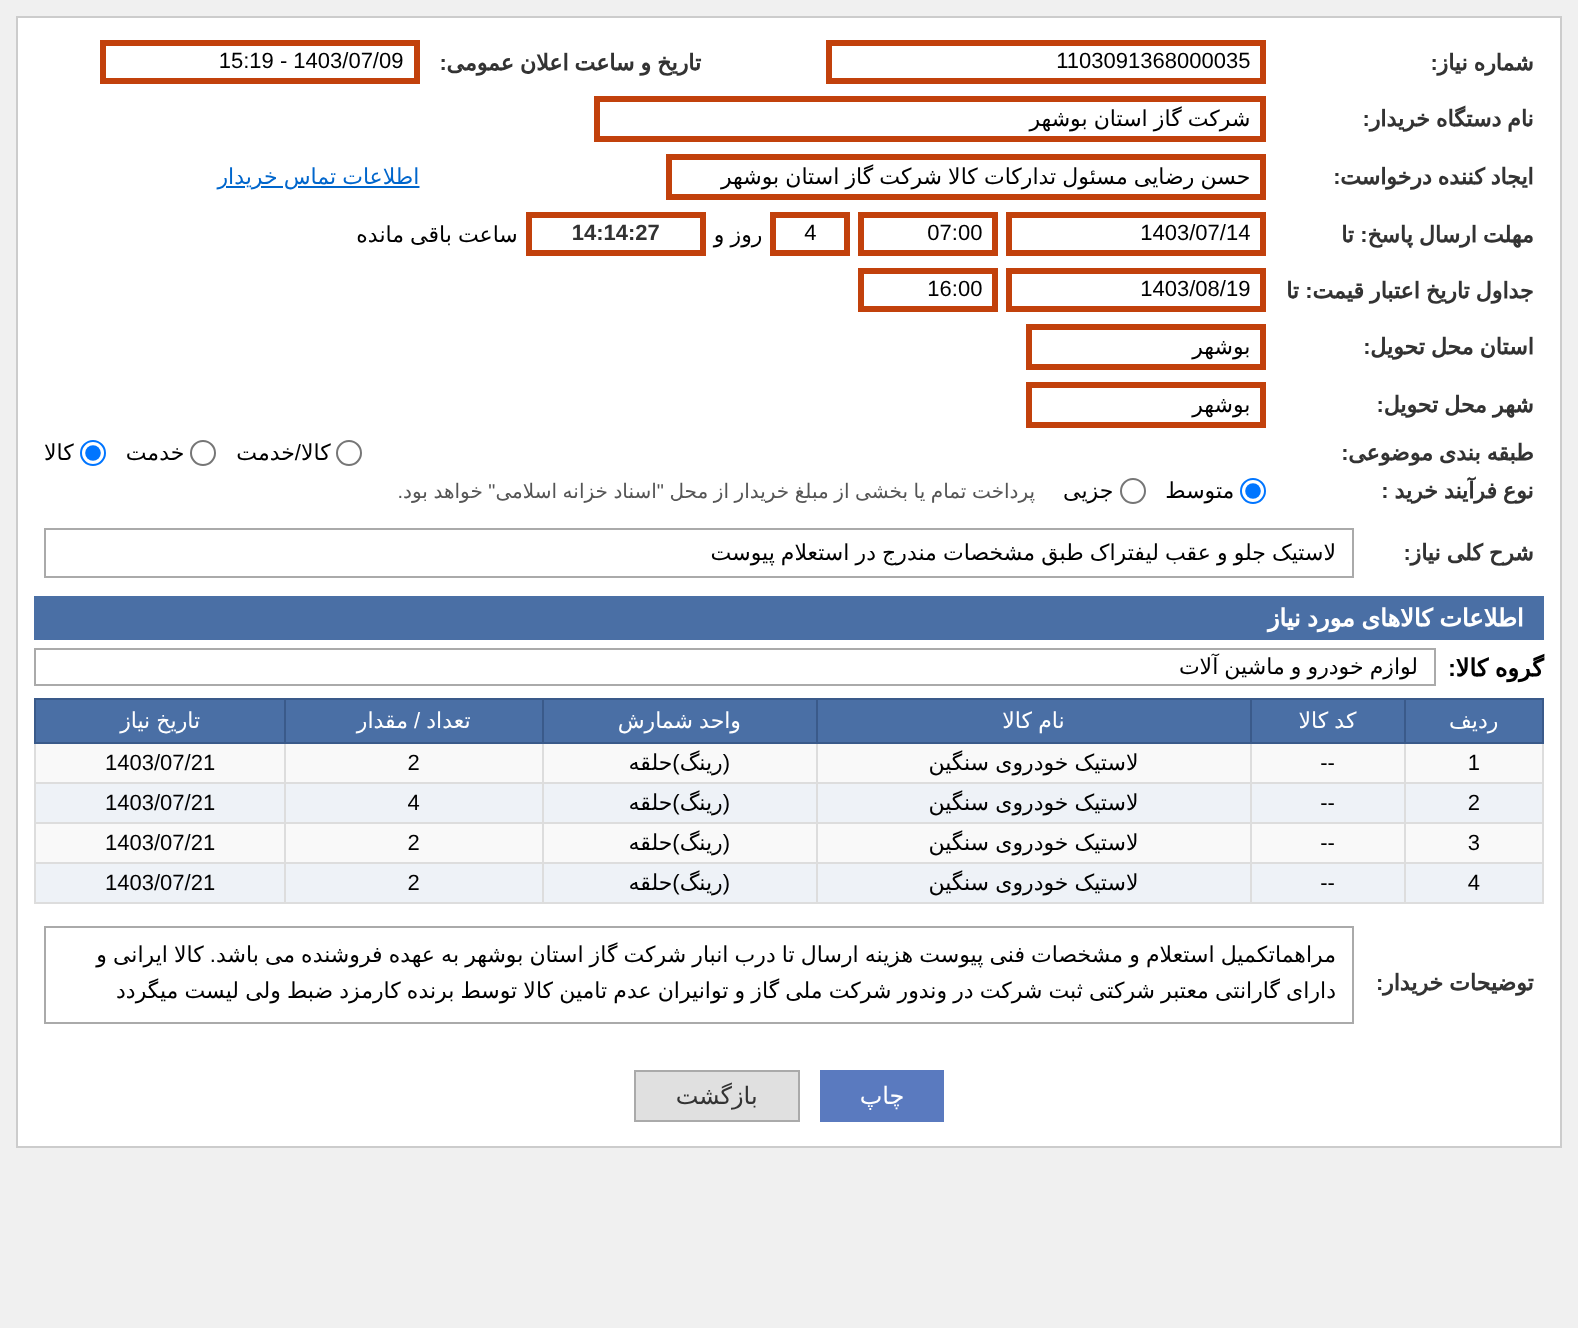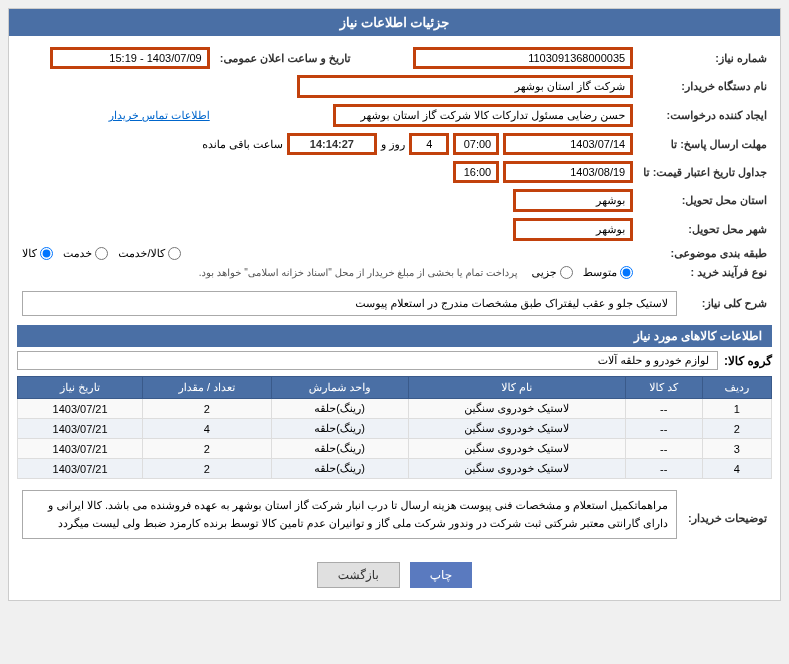--- a/index.html
+++ b/index.html
@@ -57,21 +57,21 @@
       min-height: 20px;
       display: inline-block;
       text-align: right;
       font-size: 11px;
     }
     .input-box-date {
       width: 130px;
       text-align: right;
     }
     .input-box-time {
-      width: 46px;
+      width: 70px;
     }
     .input-box-num {
       width: 40px;
       text-align: center;
     }
     .input-box-countdown {
       width: 90px;
       text-align: center;
     }
     .link-blue {
@@ -197,23 +197,20 @@
       align-items: center;
       gap: 4px;
       flex-direction: row;
     }
   </style>
 </head>
 <body>
 
 <div class="page-wrapper">
   <div class="main-card">
-    <div class="card-header">
-      <span>جزئیات اطلاعات نیاز</span>
-    </div>
     <div class="card-body">
 
       <table class="info-table">
 
         <tbody>
             <tr>
           <td class="label-cell">شماره نیاز:</td>
           <td class="value-cell">
             <span class="input-box" style="width:220px;">1103091368000035</span>
           </td>
@@ -327,21 +324,21 @@
             <div class="border-box" style="margin:0;">لاستیک جلو و عقب لیفتراک طبق مشخصات مندرج در استعلام پیوست</div>
           </td>
         </tr>
       </tbody>
         </table>
 
       <div class="section-header-blue">اطلاعات کالاهای مورد نیاز</div>
 
       <div class="group-label-row">
         <span class="group-label">گروه کالا:</span>
-        <span class="group-value-box">لوازم خودرو و حلقه آلات</span>
+        <span class="group-value-box">لوازم خودرو و ماشین آلات</span>
       </div>
 
       <table class="data-table">
         <thead>
           <tr>
             <th>ردیف</th>
             <th>کد کالا</th>
             <th>نام کالا</th>
             <th>واحد شمارش</th>
             <th>تعداد / مقدار</th>

